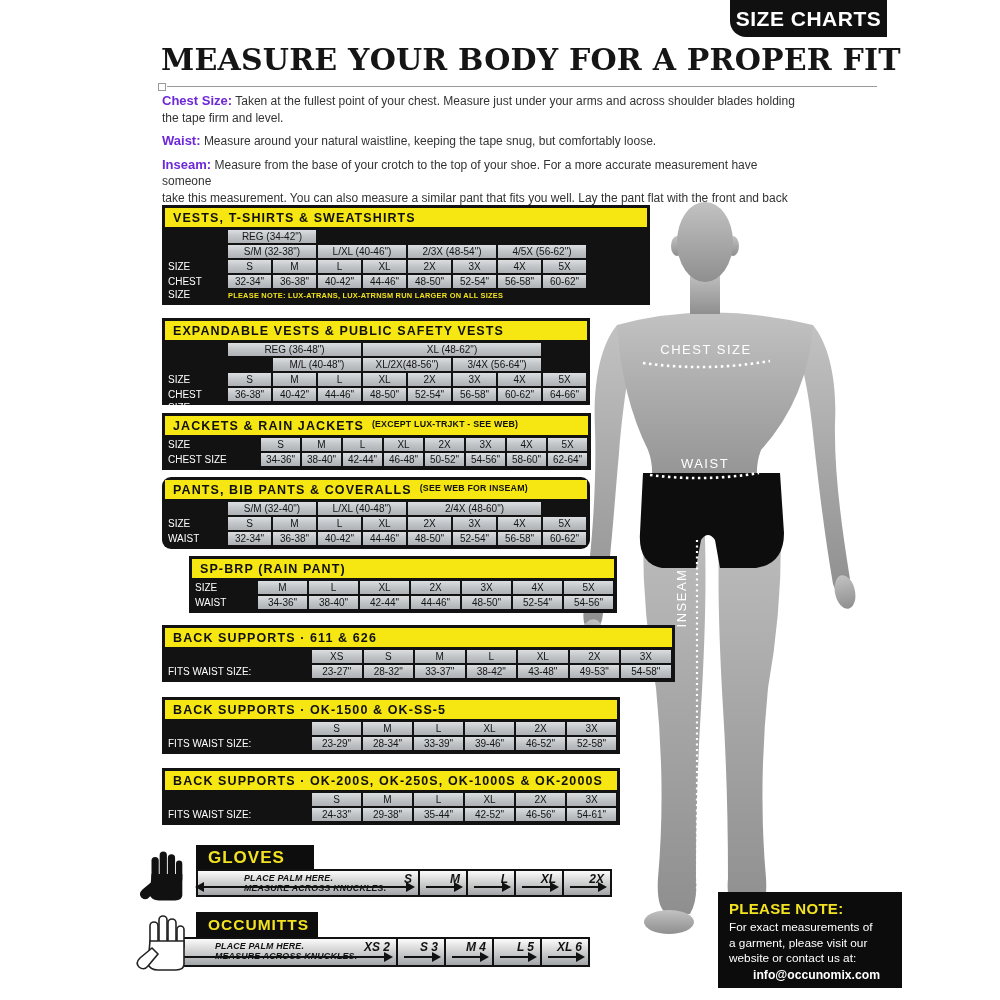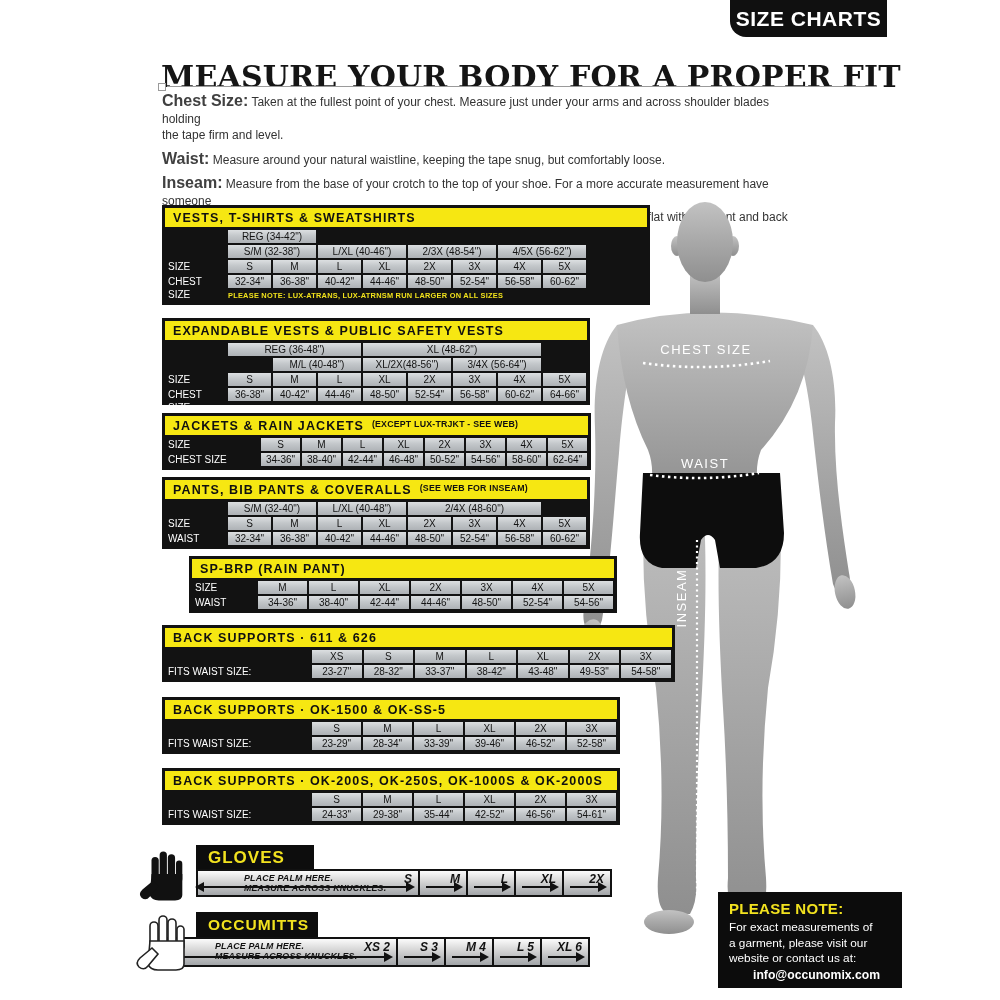--- a/index.html
+++ b/index.html
@@ -6,28 +6,28 @@
   #page{position:relative;width:1000px;height:1000px;background:#fff;overflow:hidden;
         font-family:"Liberation Sans",sans-serif;color:#1a1a1a;padding-left:44px;}
 
   
   #badge{position:absolute;left:730px;top:0;width:157px;height:37px;background:#101010;
          border-radius:0 0 0 16px;color:#fff;font-weight:bold;font-size:21px;letter-spacing:.5px;
          display:flex;align-items:center;justify-content:center;}
 
   
   #title{position:absolute;left:161px;top:42px;font-family:"DejaVu Serif",serif;font-weight:900;
-         font-size:30px;letter-spacing:.2px;color:#151515;white-space:nowrap;margin-top:17px;}
+         font-size:30px;letter-spacing:.2px;color:#151515;white-space:nowrap;}
   #divider{position:absolute;left:167px;top:86px;width:710px;height:1px;background:#9a9a9a;}
   #divsq{position:absolute;left:158px;top:83px;width:6px;height:6px;border:1px solid #9a9a9a;background:#fff;}
 
   
   #instructions{position:absolute;left:162px;top:93px;width:648px;}
   #instructions p{margin:0 0 7px 0;font-size:12px;line-height:16.5px;color:#333;}
-  #instructions b{font-size:16px;color:#404040;}
+  #instructions b{font-size:13px;color:#6d28d9;}
   #instructions .ptext{white-space:pre-line;}
 
   
   #figure{position:absolute;left:558px;top:188px;width:372px;height:760px;z-index:1;}
   #figure text{font-family:"Liberation Sans",sans-serif;fill:#fff;font-size:13px;letter-spacing:1.5px;}
 
   
   .tbl{position:absolute;background:#121212;padding:3px;z-index:2;}
   .tbar{background:#f6e712;color:#101010;display:flex;align-items:flex-start;
         padding:3px 8px 2px 8px;margin-bottom:2px;white-space:nowrap;}
@@ -37,21 +37,21 @@
   .tc{height:13px;line-height:13px;margin:1px;font-size:10px;}
   .lab{color:#fff;text-align:left;padding-left:2px;background:transparent;}
   .g,.c{background:linear-gradient(180deg,#dcdfe1 0%,#c3c7ca 45%,#aeb2b6 100%);
         color:#141414;text-align:center;}
   .b{background:transparent;}
   .n{color:#f0e11c;font-weight:bold;font-size:7.4px;letter-spacing:.25px;height:11px;line-height:11px;
      padding-left:62px;text-align:left;}
   #tbl-vests{left:162px;top:205px;}
   #tbl-expandable{left:162px;top:318px;}
   #tbl-jackets{left:162px;top:413px;}
-  #tbl-pants{left:162px;top:477px;}
+  #tbl-pants{left:162px;top:477px;border-radius:9px;}
   #tbl-spbrp{left:162px;top:556px;margin-left:27px;}
   #tbl-bs611{left:162px;top:625px;}
   #tbl-bs1500{left:162px;top:697px;}
   #tbl-bs200s{left:162px;top:768px;}
 
   
   .glabel{position:absolute;background:#0d0d0d;display:flex;align-items:center;z-index:2;}
   .glabel span{color:#f2e21f;font-weight:bold;letter-spacing:1px;padding-left:12px;}
   #gloves-label{left:196px;top:845px;width:118px;height:25px;}
   #gloves-label span{font-size:17px;}

